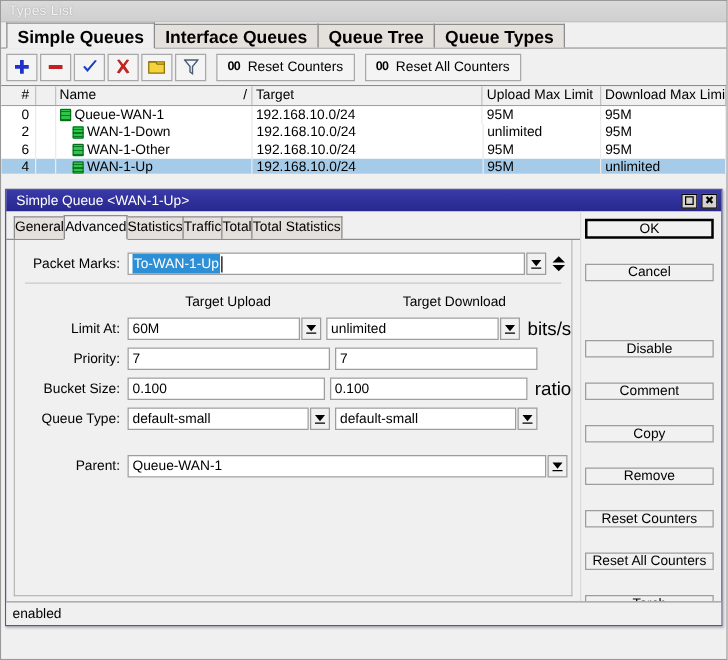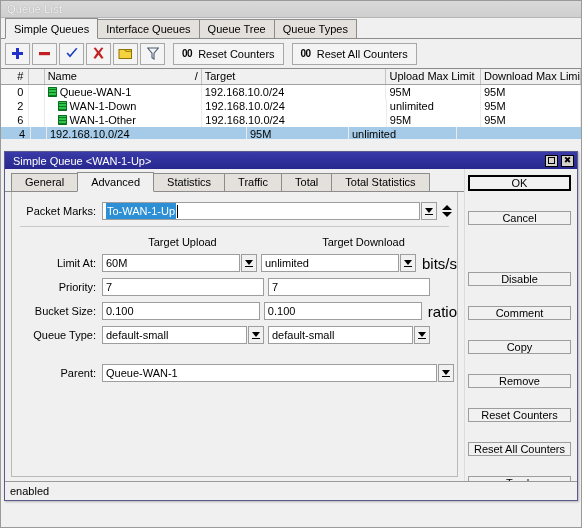--- a/index.html
+++ b/index.html
@@ -46,23 +46,24 @@
     flex: none;
   }
   .mtab {
     height: 19px;
     line-height: 18px;
     padding: 0 8px;
     background: #e4e1dc;
     border: 1px solid #8c8c8c;
     border-bottom: none;
     margin-right: -1px;
-    font-size: 11px;
+    font-size: 14px;
     cursor: default;
     white-space: nowrap;
+    font-weight: bold;
   }
   .mtab.active {
     background: #f0f0f0;
     height: 21px;
     line-height: 20px;
     position: relative;
     z-index: 2;
     border-bottom: 1px solid #f0f0f0;
     margin-bottom: -1px;
   }
@@ -194,21 +195,21 @@
   }
   #dtabs {
     height: 20px;
     display: flex; align-items: flex-end;
     padding-left: 6px;
     border-bottom: 1px solid #8c8c8c;
     flex: none;
   }
   .dtab {
     height: 18px; line-height: 17px;
-    padding: 0 13px;
+    padding: 0 0;
     background: #e4e1dc;
     border: 1px solid #8c8c8c;
     border-bottom: none;
     margin-right: -1px;
     font-size: 11px;
     white-space: nowrap;
     cursor: default;
   }
   .dtab.active {
     background: #f0f0f0;
@@ -314,21 +315,21 @@
   }
 
   #outer-fill { flex: 1; background: #f0f0f0; }
 </style>
 </head>
 <body>
 
 <div id="window">
 
   <div id="titlebar">
-    <span class="tl">Queue List</span>
+    <span class="tl">Types List</span>
   </div>
 
   <div id="maintabs">
     <div class="mtab active">
       <span>Simple Queues</span>
     </div>
     <div class="mtab">
       <span>Interface Queues</span>
     </div>
     <div class="mtab">
@@ -427,20 +428,24 @@
         <span>WAN-1-Other</span>
       </div>
       <div class="td c-target">192.168.10.0/24</div>
       <div class="td c-up">95M</div>
       <div class="td c-down">95M</div>
     </div>
 
     <div class="tr sel">
       <div class="td c-num">4</div>
       <div class="td c-flag"></div>
+      <div class="td c-name indent1">
+        <span class="qicon"></span>
+        <span>WAN-1-Up</span>
+      </div>
       <div class="td c-target">192.168.10.0/24</div>
       <div class="td c-up">95M</div>
       <div class="td c-down">unlimited</div>
     </div>
   </div>
 
   <div id="outer-fill"></div>
 </div>
 
 <div id="dialog">

